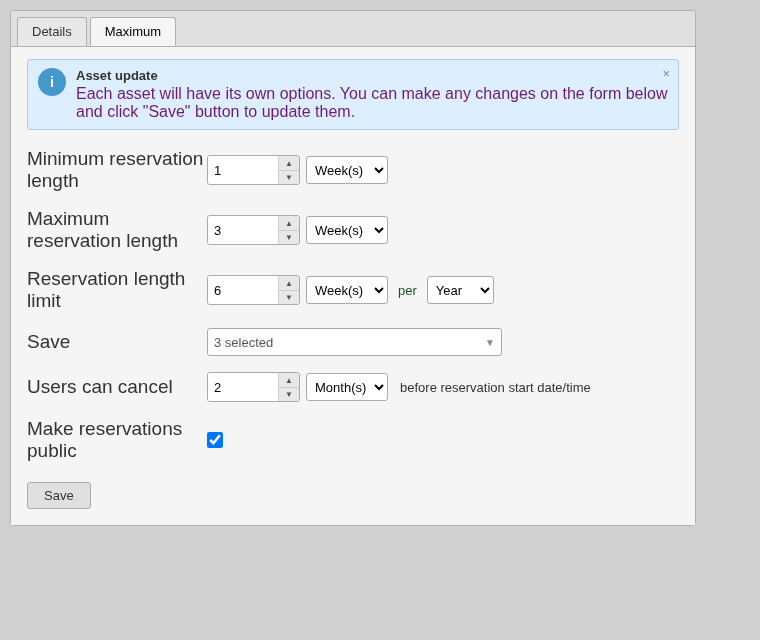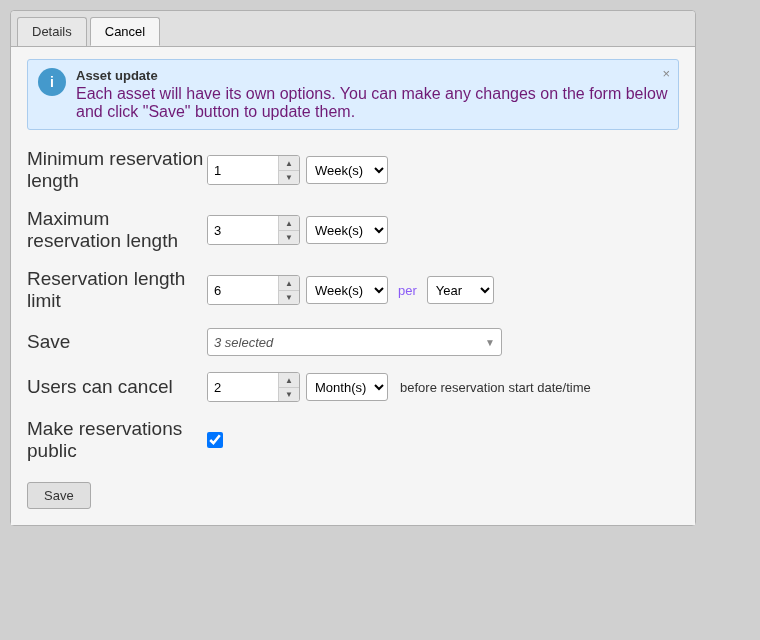--- a/index.html
+++ b/index.html
@@ -149,41 +149,40 @@
       border: 1px solid #aaa;
       border-radius: 3px;
       padding: 4px 4px;
       font-size: 13px;
       background: white;
       cursor: pointer;
       height: 28px;
     }
     .per-label {
       font-size: 13px;
-      color: #8b5cf6;
+      color: #14532d;
       margin: 0 4px;
       text-align: center;
     }
     .users-select {
       border: 1px solid #aaa;
       border-radius: 3px;
       padding: 4px 6px;
       font-size: 13px;
       background: white;
       cursor: pointer;
       width: 295px;
       height: 28px;
       display: flex;
       align-items: center;
       justify-content: space-between;
       position: relative;
     }
     .users-select-text {
       color: #555;
-      font-style: italic;
     }
     .users-select-arrow {
       color: #888;
       font-size: 10px;
     }
     .cancel-text {
       font-size: 13px;
       color: #333;
       margin-left: 6px;
     }
@@ -218,21 +217,21 @@
       appearance: auto;
     }
   </style>
 </head>
 <body>
 
 <div class="main-container">
   <div class="panel">
     <div class="tab-bar">
       <div class="tab">Details</div>
-      <div class="tab active">Cancel</div>
+      <div class="tab active">Maximum</div>
     </div>
     <div class="panel-body">
       <div class="info-box">
         <div class="info-icon">i</div>
         <div class="info-text-block">
           <div class="info-title">Asset update</div>
           <div class="info-desc">Each asset will have its own options. You can make any changes on the form below and click "Save" button to update them.</div>
         </div>
         <div class="info-close">×</div>
       </div>

